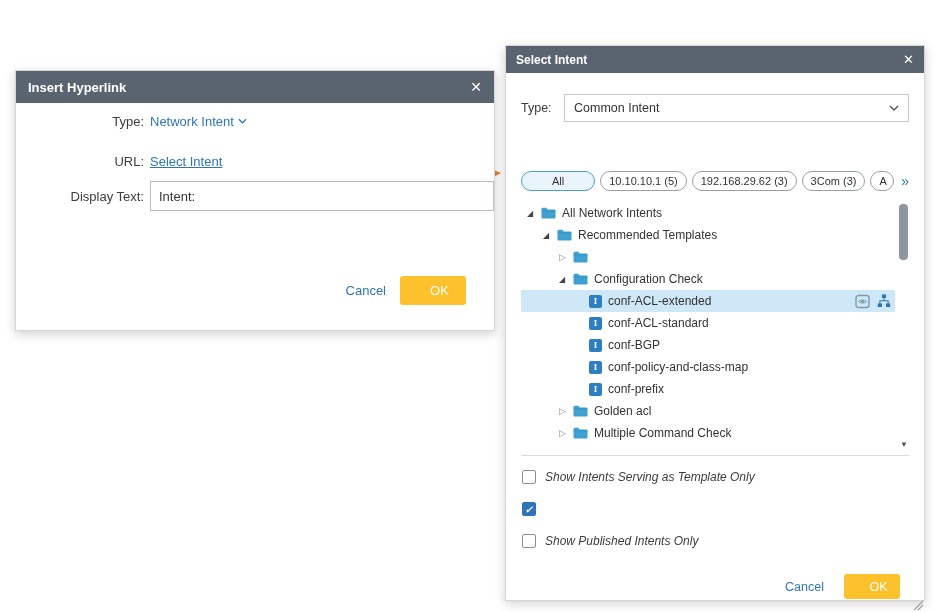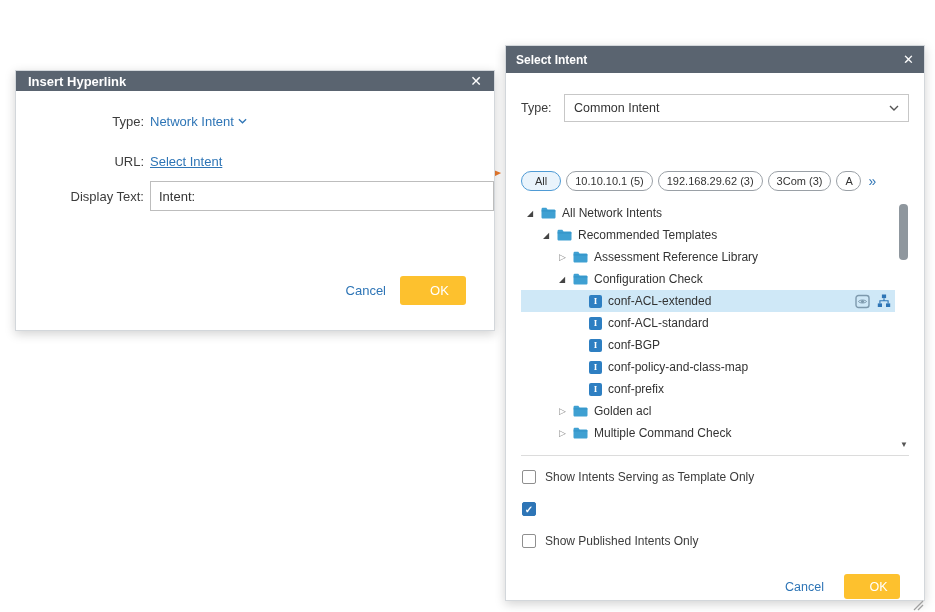--- a/index.html
+++ b/index.html
@@ -7,21 +7,21 @@
   body{position:relative;font-family:"Liberation Sans",sans-serif;background:#fff;overflow:hidden;color:#333;}
   .canvas{position:absolute;inset:0;}
 
   .dialog{position:absolute;background:#fff;border:1px solid #d3d7db;box-shadow:0 3px 10px rgba(0,0,0,0.18);}
   .titlebar{display:flex;align-items:center;background:#5a London;}
   .titlebar{background:#5a6470;color:#fff;padding:0 12px;}
   .titlebar .close{margin-left:auto;cursor:pointer;font-weight:normal;}
 
   
   #ih-dialog{left:15px;top:70px;width:480px;height:261px;}
-  #ih-dialog .titlebar{height:20px;font-size:13px;font-weight:bold;}
+  #ih-dialog .titlebar{height:32px;font-size:13px;font-weight:bold;}
   #ih-dialog .titlebar .close{font-size:14px;}
   .ih-row{position:absolute;left:0;display:flex;align-items:center;height:20px;width:100%;}
   .ih-label{width:128px;text-align:right;margin-right:6px;color:#3c3c3c;font-size:13px;flex-shrink:0;}
   .ih-type-value{color:#2e75b6;font-size:13px;display:inline-flex;align-items:center;gap:4px;cursor:pointer;text-align:right;}
   .ih-url-link{color:#2e75b6;font-size:13px;text-decoration:underline;cursor:pointer;}
   .ih-input{width:376px;height:30px;border:1px solid #bdbdbd;padding:0 8px;font-size:13px;color:#333;font-family:"Liberation Sans",sans-serif;}
   .ih-buttons{position:absolute;top:205px;right:28px;display:flex;gap:14px;align-items:center;}
   .link-btn{color:#2e75b6;font-size:13px;cursor:pointer;margin-left:40px;}
   .ok-btn{width:66px;height:29px;background:#fdc12e;border:none;border-radius:3px;color:#fff;font-size:13px;cursor:pointer;font-family:"Liberation Sans",sans-serif;padding-left:13px;}
 
@@ -32,39 +32,39 @@
   .si-type-row{position:absolute;top:48px;left:15px;right:15px;height:28px;display:flex;align-items:center;}
   .si-type-label{font-size:12.5px;color:#3c3c3c;width:43px;flex-shrink:0;}
   .si-select{flex:1;height:28px;border:1px solid #c7c7c7;display:flex;align-items:center;padding:0 9px;font-size:12.5px;color:#333;cursor:pointer;background:#fff;}
   .si-select .chev{margin-left:auto;}
   .si-search{position:absolute;top:88px;left:15px;right:15px;height:28px;border:1px solid #c7c7c7;display:flex;align-items:center;background:#fff;}
   .search-input{flex:1;border:none;outline:none;height:100%;padding:0 8px;font-size:12px;font-family:"Liberation Sans",sans-serif;color:#333;background:transparent;}
   .search-input::placeholder{font-style:italic;color:#9a9a9a;}
   .mag{margin-right:7px;flex-shrink:0;cursor:pointer;}
   .si-chips{position:absolute;top:122px;left:15px;right:15px;height:26px;display:flex;align-items:center;gap:5px;overflow:hidden;}
   .chip{border:1px solid #9aa0a6;border-radius:11px;padding:3px 8px;font-size:11px;color:#333;background:#fff;white-space:nowrap;cursor:pointer;flex-shrink:0;}
-  .chip-selected{border-color:#4f9bd5;background:#eaf4fc;padding:3px 13px;}
+  .chip-selected{border-color:#4f9bd5;background:#eaf4fc;padding:3px 30px;}
   .chip-cut{max-width:25px;overflow:hidden;flex-shrink:1;}
   .chips-more{color:#2e75b6;font-size:14px;cursor:pointer;margin-left:2px;flex-shrink:0;}
   .si-tree{position:absolute;top:154px;left:15px;right:15px;height:256px;border-bottom:1px solid #dcdcdc;overflow:hidden;}
   .tree-rows{padding-top:2px;}
   .tree-row{height:22px;display:flex;align-items:center;font-size:12px;color:#333;margin-right:14px;cursor:pointer;white-space:nowrap;}
   .tree-row.selected{background:#cfe8f7;}
   .caret{width:14px;flex-shrink:0;text-align:left;}
   .caret.expanded{font-size:8px;color:#444;}
   .caret.collapsed{font-size:9px;color:#8a8a8a;}
   .tree-ico{width:15px;height:12px;margin-right:6px;flex-shrink:0;display:flex;}
   .intent-ico{width:13px;height:13px;margin-right:6px;flex-shrink:0;border-radius:2px;background:#2e7fc2;color:#fff;display:flex;align-items:center;justify-content:center;font:bold 9px "Liberation Serif",serif;}
   .tree-label{white-space:nowrap;}
   .trailing{margin-left:auto;display:flex;gap:7px;align-items:center;padding-right:4px;}
   .trailing span{display:flex;cursor:pointer;}
   .sb-thumb{position:absolute;right:1px;top:4px;width:9px;height:56px;background:#8f979e;border-radius:4px;cursor:pointer;}
   .sb-down{position:absolute;right:1px;bottom:6px;font-size:8px;color:#555;cursor:pointer;}
   .si-checks{position:absolute;top:423px;left:16px;right:15px;}
-  .cb-row{height:16px;margin-bottom:16px;display:flex;align-items:center;gap:9px;cursor:pointer;}
+  .cb-row{height:16px;margin-bottom:16px;display:flex;align-items:center;gap:9px;cursor:pointer;font-style:italic;}
   .cb{width:14px;height:14px;border:1px solid #8f8f8f;border-radius:2px;background:#fff;flex-shrink:0;display:flex;align-items:center;justify-content:center;font-size:10px;color:#fff;font-weight:bold;}
   .cb.checked{background:#2e75b6;border-color:#2e75b6;}
   .cb-label{font-size:12px;color:#3c3c3c;white-space:nowrap;}
   .si-buttons{position:absolute;top:528px;right:24px;display:flex;gap:20px;align-items:center;}
   .si-buttons .link-btn{font-size:12.5px;}
   .ok-sm{width:56px;height:25px;font-size:12.5px;}
 
   .arrow{position:absolute;left:218px;top:160px;pointer-events:none;}
   .resize-grip{position:absolute;left:912px;top:597px;cursor:nwse-resize;}
 </style>
@@ -163,21 +163,20 @@
             <span class="tree-label">Recommended Templates</span>
           </div>
           <div class="tree-row" style="padding-left: 38px;">
             <span class="caret collapsed">▷</span>
             <span class="tree-ico">
               <svg width="15" height="12" viewBox="0 0 15 12">
                 <path d="M0.5 2.2 C0.5 1.4 1.1 0.8 1.9 0.8 H5.3 L6.6 2.4 H13.1 C13.9 2.4 14.5 3 14.5 3.8 V10.2 C14.5 11 13.9 11.6 13.1 11.6 H1.9 C1.1 11.6 0.5 11 0.5 10.2 Z" fill="#3fa0d2"></path>
                 <path d="M0.5 3.9 H14.5" stroke="#2e8fc4" stroke-width="0.8"></path>
               </svg>
             </span>
-            <span class="tree-label">Assessment Reference Library</span>
           </div>
           <div class="tree-row" style="padding-left: 38px;">
             <span class="caret expanded">◢</span>
             <span class="tree-ico">
               <svg width="15" height="12" viewBox="0 0 15 12">
                 <path d="M0.5 2.2 C0.5 1.4 1.1 0.8 1.9 0.8 H5.3 L6.6 2.4 H13.1 C13.9 2.4 14.5 3 14.5 3.8 V10.2 C14.5 11 13.9 11.6 13.1 11.6 H1.9 C1.1 11.6 0.5 11 0.5 10.2 Z" fill="#3fa0d2"></path>
                 <path d="M0.5 3.9 H14.5" stroke="#2e8fc4" stroke-width="0.8"></path>
               </svg>
             </span>
             <span class="tree-label">Configuration Check</span>

